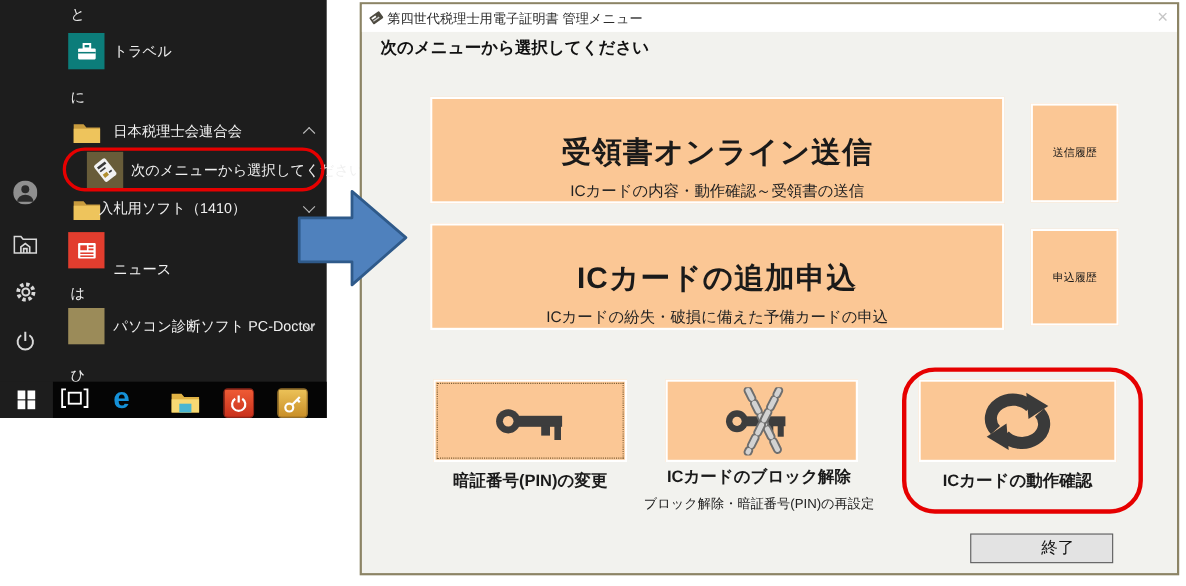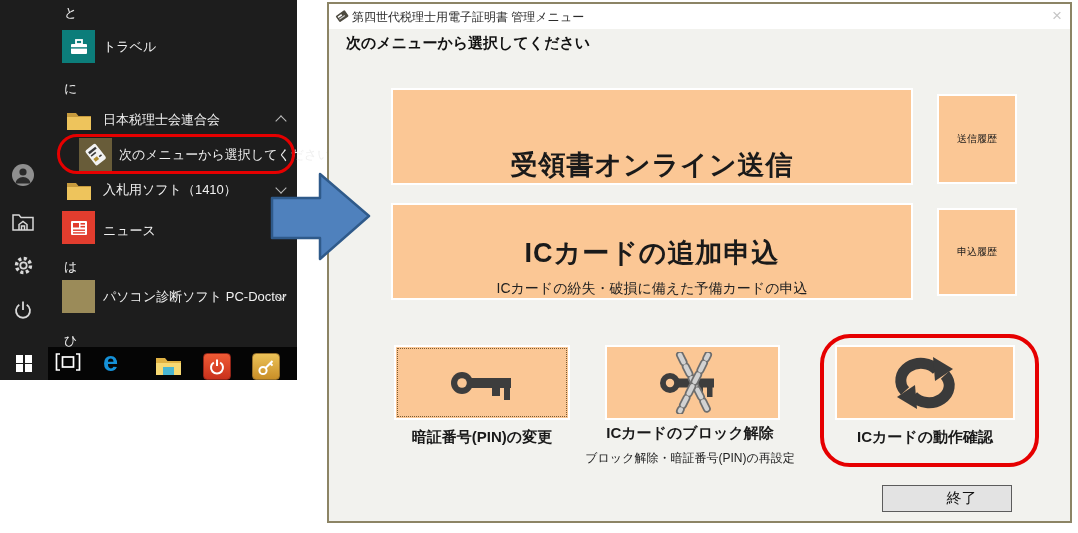--- a/index.html
+++ b/index.html
@@ -88,34 +88,34 @@
         </svg>
     </div>
     <div class="row-label" style="left:119px;top:138px">次のメニューから選択してください</div>
 
     <div class="tile" style="left:62px;top:173px">
       <svg width="26" height="22" viewBox="0 0 26 22">
           <path d="M1 4 h9 l2.5 3 H25 v14 H1 z" fill="#c79b3e"></path>
           <rect x="1" y="8" width="24" height="13" fill="#eec45c"></rect>
         </svg>
     </div>
-    <div class="row-label" style="left:103px;top:173px">入札用ソフト（1410）</div>
+    <div class="row-label" style="left:90px;top:173px">入札用ソフト（1410）</div>
     <span class="chev down" style="left:277px;top:184px"></span>
 
     <div class="tile" style="left:62px;top:211px;background:#e23d2e">
       <svg width="24" height="24" viewBox="0 0 24 24">
           <rect x="4" y="5" width="16" height="14" rx="1" fill="#fff"></rect>
           <rect x="6" y="7" width="6" height="4.5" fill="#e23d2e"></rect>
           <rect x="13.5" y="7" width="4.5" height="1.6" fill="#e23d2e"></rect>
           <rect x="13.5" y="9.9" width="4.5" height="1.6" fill="#e23d2e"></rect>
           <rect x="6" y="13.5" width="12" height="1.4" fill="#e23d2e"></rect>
           <rect x="6" y="16.2" width="12" height="1.4" fill="#e23d2e"></rect>
         </svg>
     </div>
-    <div class="row-label" style="left:103px;top:214px">ニュース</div>
+    <div class="row-label" style="left:103px;top:228px">ニュース</div>
 
     <div class="tile" style="left:62px;top:280px;background:#9b8b59"></div>
     <div class="row-label" style="left:103px;top:280px">パソコン診断ソフト PC-Doctor</div>
     <span class="chev down" style="left:277px;top:291px"></span>
 
     <div class="rail-ic" style="top:162px">
       <svg width="22" height="22" viewBox="0 0 22 22">
           <circle cx="11" cy="11" r="11" fill="#8f8f8f"></circle>
           <circle cx="11" cy="8" r="3.6" fill="#2a2a2a"></circle>
           <path d="M3.5 19.5 a7.5 6.5 0 0 1 15 0 z" fill="#2a2a2a"></path>
@@ -202,20 +202,21 @@
             <rect x="3" y="5" width="4.5" height="1.6" fill="#fff"></rect>
             <rect x="3" y="7.6" width="6.5" height="1.2" fill="#cfcfcf"></rect>
           </g>
       </svg>
       <span id="title-text">第四世代税理士用電子証明書 管理メニュー</span>
       <span id="close-x">×</span>
     </div>
 
     <div class="big-btn" style="top:84px">
       <span class="big-title">受領書オンライン送信</span>
+      <span class="big-sub">ICカードの内容・動作確認～受領書の送信</span>
     </div>
     <div class="side-btn" style="top:90px;height:90px">送信履歴</div>
 
     <div class="big-btn" style="top:199px">
       <span class="big-title">ICカードの追加申込</span>
       <span class="big-sub">ICカードの紛失・破損に備えた予備カードの申込</span>
     </div>
     <div class="side-btn" style="top:204px;height:88px">申込履歴</div>
 
     <div class="icon-btn" style="left:65px;width:176px">

